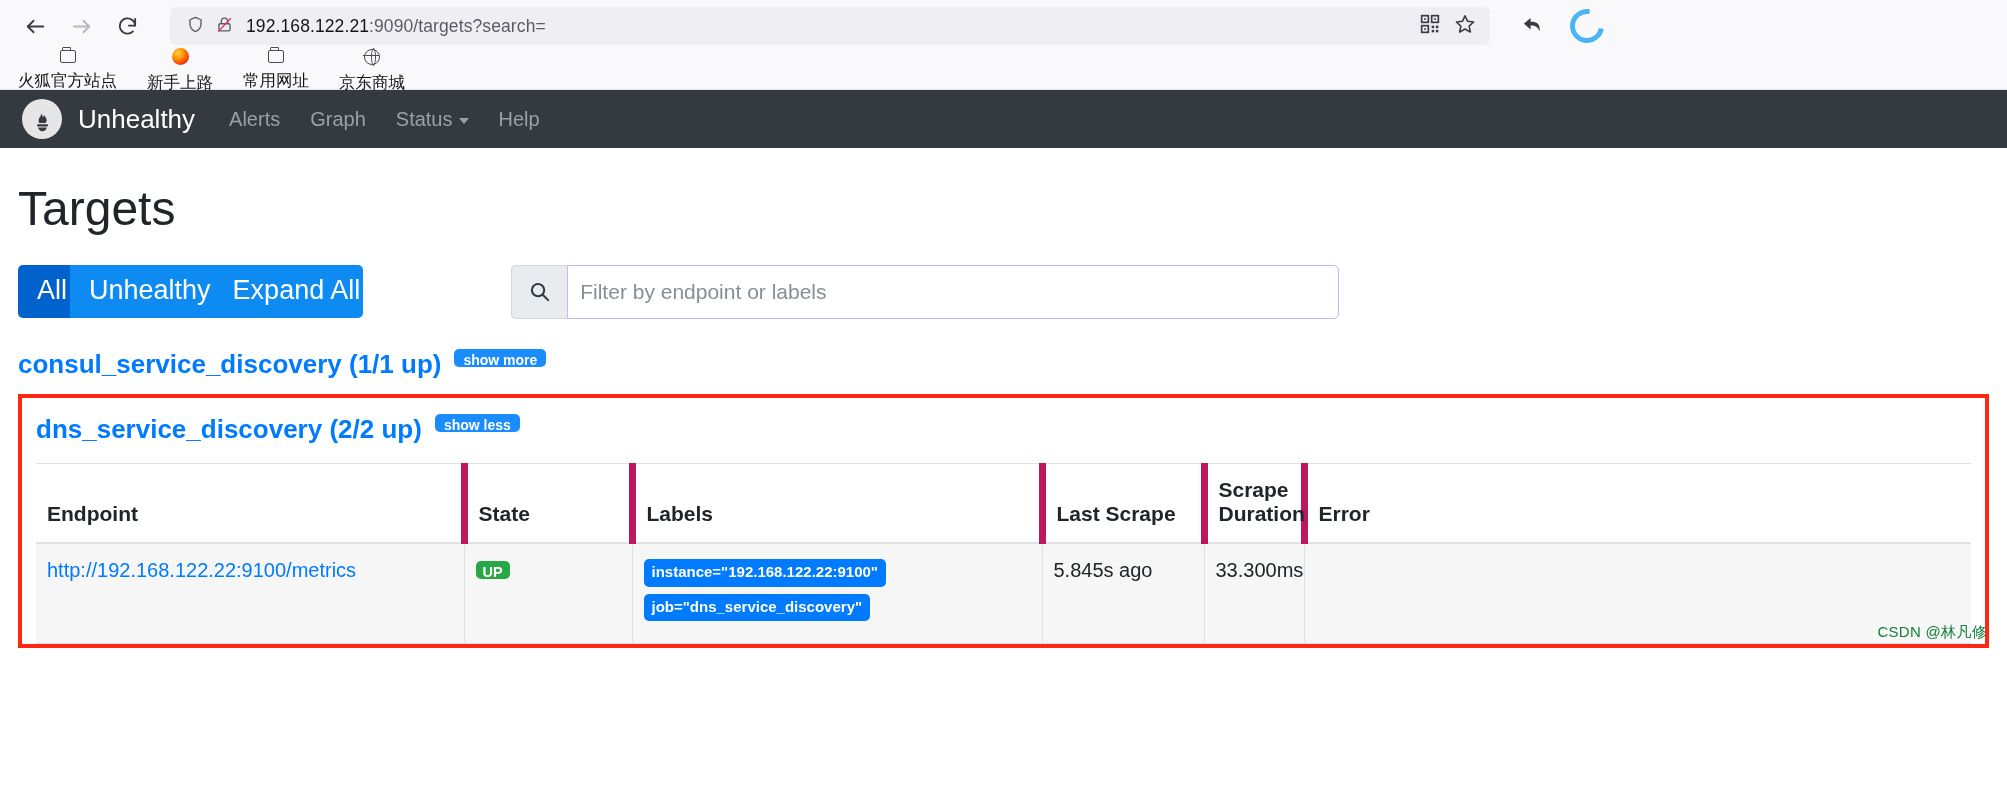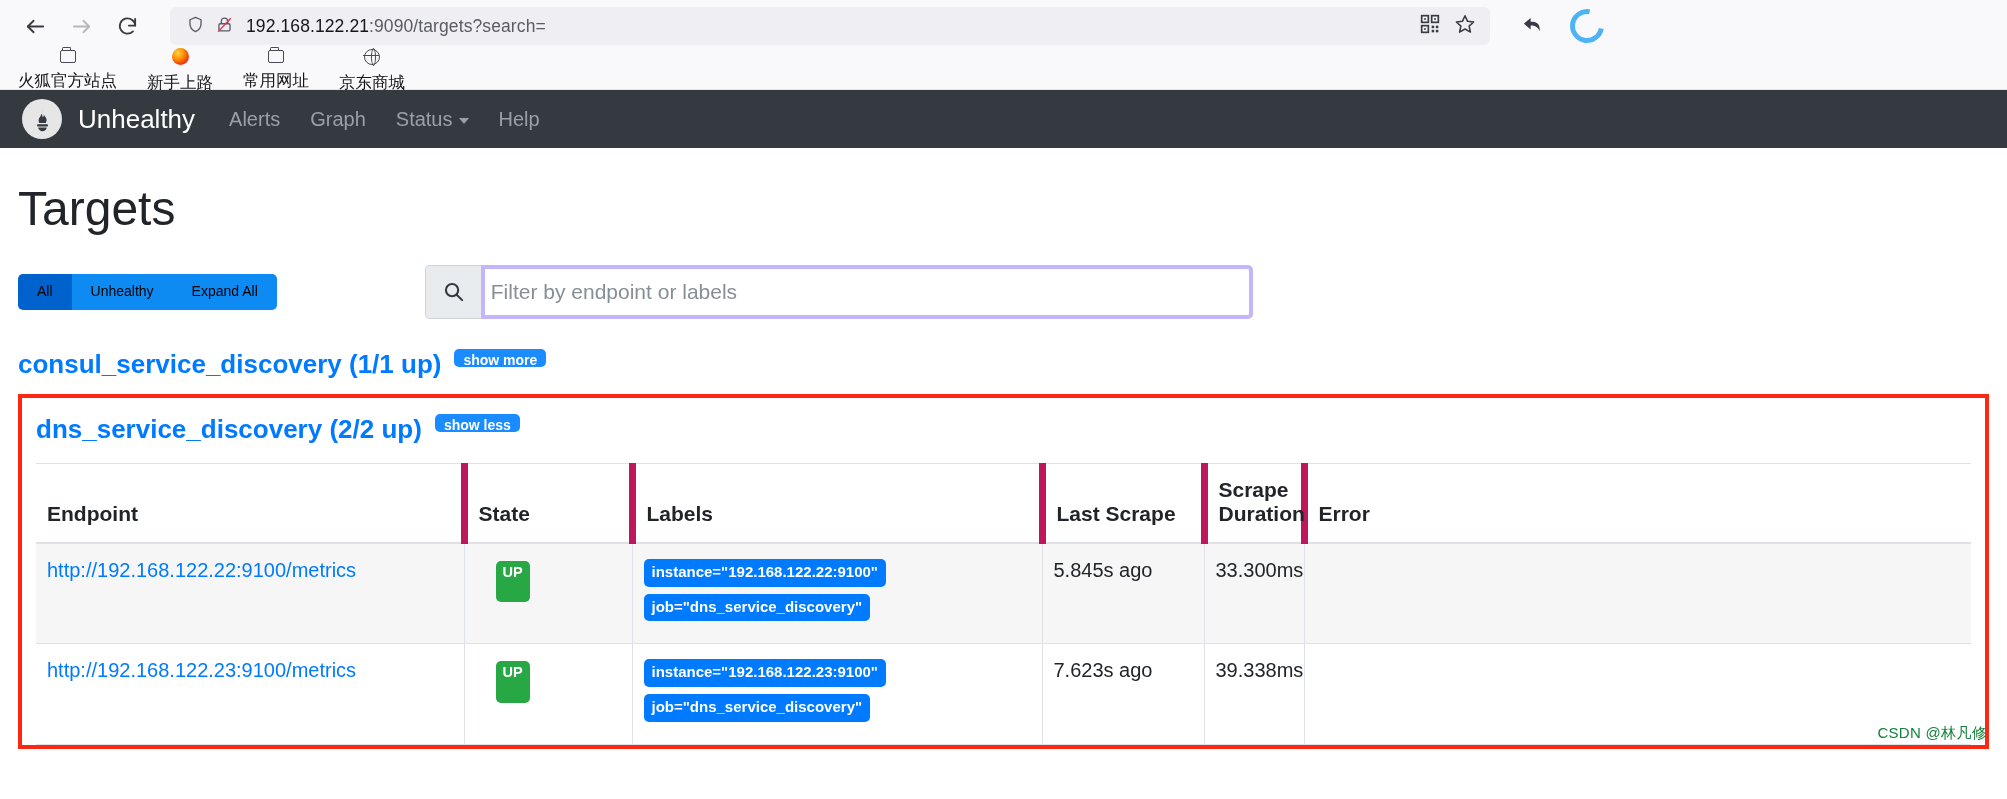--- a/index.html
+++ b/index.html
@@ -177,23 +177,23 @@
     line-height: 1.1;
   }
 
   .controls-row {
     display: flex;
     align-items: center;
     margin-top: 29px;
   }
   .btn-group { display: flex; }
   .bgbtn {
-    font-size: 14px;
-    color: #000000;
-    padding: 9px 19px 10px 19px;
+    font-size: 27px;
+    color: #ffffff;
+    padding: 9px 3px 10px 19px;
     background: #0d8bf2;
     border: none;
     cursor: pointer;
     line-height: 1.25;
     white-space: nowrap;
     font-family: inherit;
   }
   .bgbtn:first-child { border-radius: 5px 0 0 5px; }
   .bgbtn:last-child { border-radius: 0 5px 5px 0; }
   .bgbtn.active { background: #0062cc; }
@@ -208,23 +208,23 @@
     width: 56px;
     background: #e9ecef;
     border: 1px solid #ced4da;
     border-right: none;
     border-radius: 5px 0 0 5px;
     display: flex; align-items: center; justify-content: center;
     color: #343a40;
   }
   .search-input {
     flex: 1;
-    border: 4px solid #c4b5fd;
+    border: 1px solid #c4b5fd;
     border-radius: 0 5px 5px 0;
-    padding: 0 6px;
+    padding: 0 12px;
     font-size: 21px;
     color: #495057;
     font-family: inherit;
     outline: none;
     background: #fff;
   }
   .search-input::placeholder { color: #868e96; }
 
   
   .pool { margin-top: 30px; }
@@ -303,24 +303,23 @@
     font-size: 20px;
     cursor: pointer;
   }
 
   .state-badge {
     display: inline-block;
     background: #28a745;
     color: #fff;
     font-size: 14.5px;
     font-weight: bold;
-    padding: 4px 7px 23px 7px;
+    padding: 4px 7px 0 7px;
     border-radius: 5px;
     line-height: 1;
-    margin-left: 20px;
   }
   .label-pill {
     display: inline-block;
     background: #007bff;
     color: #fff;
     font-size: 15px;
     font-weight: bold;
     padding: 4px 8px 5px 8px;
     border-radius: 5px;
     margin: 0 5px 7px 0;
@@ -514,34 +513,19 @@
               <span class="state-badge">UP</span>
             </td>
             <td>
               <span class="label-pill">instance="192.168.122.22:9100"</span><br>
               <span class="label-pill">job="dns_service_discovery"</span>
             </td>
             <td>5.845s ago</td>
             <td>33.300ms</td>
             <td></td>
           </tr>
-          <tr>
-            <td>
-              <a class="ep-link">http://192.168.122.23:9100/metrics</a>
-            </td>
-            <td>
-              <span class="state-badge">UP</span>
-            </td>
-            <td>
-              <span class="label-pill">instance="192.168.122.23:9100"</span><br>
-              <span class="label-pill">job="dns_service_discovery"</span>
-            </td>
-            <td>7.623s ago</td>
-            <td>39.338ms</td>
-            <td></td>
-          </tr>
         </tbody>
       </table>
     </div>
   </div>
 
   <div class="watermark">CSDN @林凡修</div>
 </div>
 
 </body></html>

